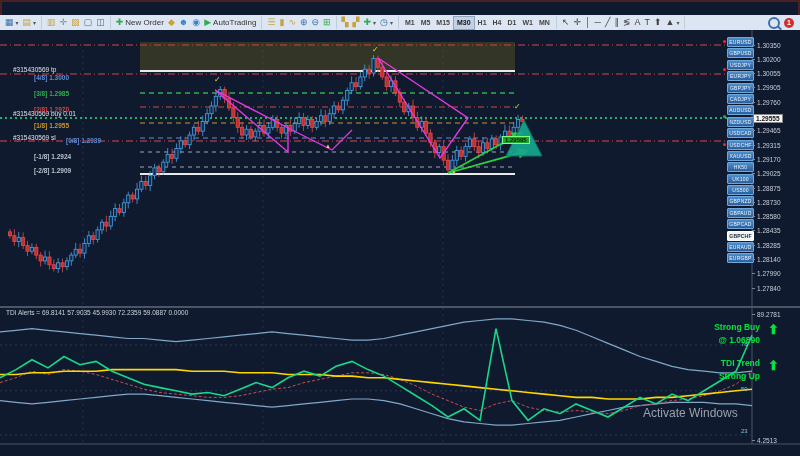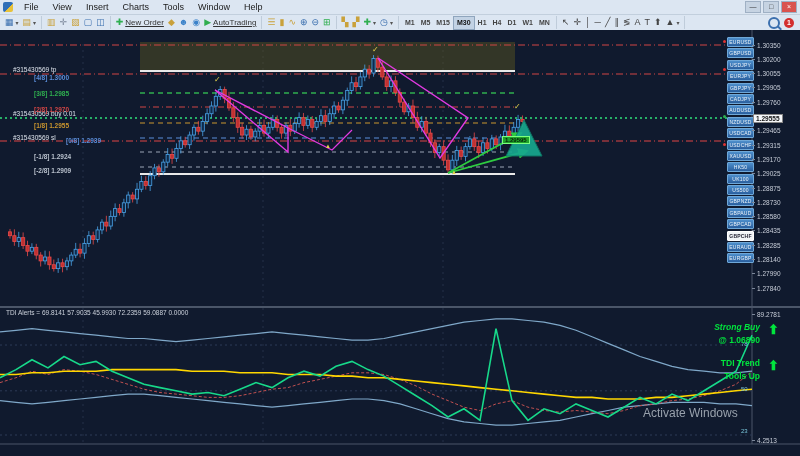--- a/index.html
+++ b/index.html
@@ -13,21 +13,21 @@
   .menu-item{padding:1px 7px;cursor:default;}
   #winbtns{margin-left:auto;display:flex;gap:2px;padding-right:3px;}
   .winbtn{width:14px;height:10px;font-size:7px;line-height:10px;text-align:center;
           background:#c6d3e2;border:1px solid #9fb0c4;color:#333;}
   .winbtn.close{background:#d9534f;color:#fff;}
   #toolbar{position:absolute;left:0;top:15px;width:800px;height:15px;background:#dce6f2;
            display:flex;align-items:center;border-bottom:1px solid #aebdd0;font-size:8px;}
   .tgroup{display:flex;align-items:center;padding:0 3px;border-right:1px solid #bfccda;height:13px;}
   .tbtn{display:flex;align-items:center;gap:2px;padding:0 2px;height:13px;color:#333;cursor:default;}
   .tbtn .glyph{font-size:9px;line-height:13px;}
-  .tbtn .lbl{font-size:8px;text-decoration:underline;}
+  .tbtn .lbl{font-size:8px;}
   .tbtn .dd{font-size:6px;color:#555;}
   .tf{padding:0 3px;height:12px;line-height:12px;font-size:7px;font-weight:bold;color:#444;}
   .tf.active{background:#c2d2e4;border:1px solid #8fa5bd;color:#111;}
   #tb-right{margin-left:auto;display:flex;align-items:center;gap:4px;padding-right:6px;}
   #search-ic{width:8px;height:8px;border:2px solid #3b6fae;border-radius:50%;position:relative;}
   #search-ic::after{content:"";position:absolute;width:5px;height:2px;background:#3b6fae;
                     transform:rotate(45deg);left:7px;top:8px;}
   #notif{width:10px;height:10px;border-radius:50%;background:#d32f2f;color:#fff;
          font-size:7px;line-height:10px;text-align:center;font-weight:bold;}
   
@@ -49,37 +49,20 @@
   .lvl{color:#79c6da;font-size:6px;}
   .wm1{color:#98a1ac;font-size:12px;}
   .wm2{color:#8b95a1;font-size:8.5px;}
   #tdi-lbl{color:#ccd2dc;font-size:6.5px;}
 </style>
 </head>
 <body>
 
 <div id="app">
 
-  <div id="menubar">
-    <div id="appicon"></div>
-    <div id="menus" style="display: flex;">
-        <div class="menu-item">File</div>
-        <div class="menu-item">View</div>
-        <div class="menu-item">Insert</div>
-        <div class="menu-item">Charts</div>
-        <div class="menu-item">Tools</div>
-        <div class="menu-item">Window</div>
-        <div class="menu-item">Help</div>
-      </div>
-    <div id="winbtns">
-        <div class="winbtn">—</div>
-        <div class="winbtn">□</div>
-        <div class="winbtn close">×</div>
-      </div>
-  </div>
 
   <div id="toolbar">
     <div id="tb-groups" style="display:flex;">
         <div class="tgroup">
           <div class="tbtn">
             <span class="glyph" style="color: rgb(59, 111, 174);">▦</span>
             <span class="dd">▾</span>
           </div>
           <div class="tbtn">
             <span class="glyph" style="color: rgb(201, 161, 59);">▤</span>
@@ -560,23 +543,23 @@
         <div class="tick" style="top: 281px;">89.2781</div>
         <div class="tick" style="top: 407px;">4.2513</div>
       </div>
 
     <div id="tdi-lbl" class="ovl" style="left:6px;top:279px;">TDI Alerts = 69.8141 57.9035 45.9930 72.2359 59.0887 0.0000</div>
 
     <div class="ovl lvl" style="left:741px;top:311px;">78</div>
     <div class="ovl lvl" style="left:741px;top:356px;">50</div>
     <div class="ovl lvl" style="left:741px;top:398px;">23</div>
 
-    <div class="ovl sig" style="left:660px;top:292px;width:100px;font-style:italic;">Strong Buy</div>
+    <div class="ovl sig" style="left:660px;top:292px;width:100px;">Strong Buy</div>
     <div class="ovl sig" style="left:660px;top:305px;width:100px;">@ 1.06890</div>
     <div class="ovl sig-arrow" style="left:768px;top:292px;">⬆</div>
     <div class="ovl sig" style="left:660px;top:328px;width:100px;">TDI Trend</div>
-    <div class="ovl sig" style="left:660px;top:341px;width:100px;">Tools Up</div>
+    <div class="ovl sig" style="left:660px;top:341px;width:100px;">Strong Up</div>
     <div class="ovl sig-arrow" style="left:768px;top:328px;">⬆</div>
 
     <div class="ovl wm1" style="left:643px;top:376px;">Activate Windows</div>
 
   </div>
 </div>
 
 </body></html>

